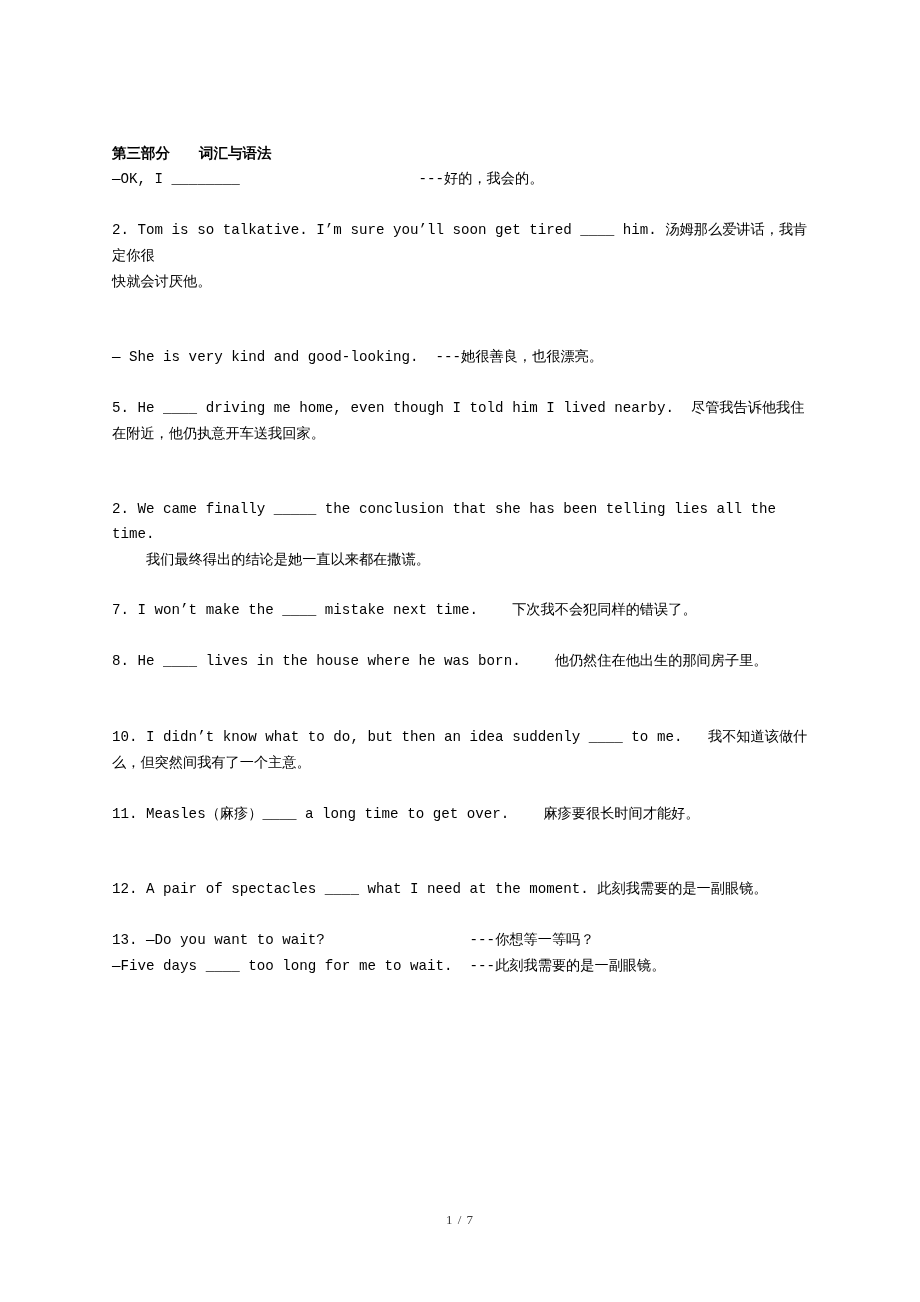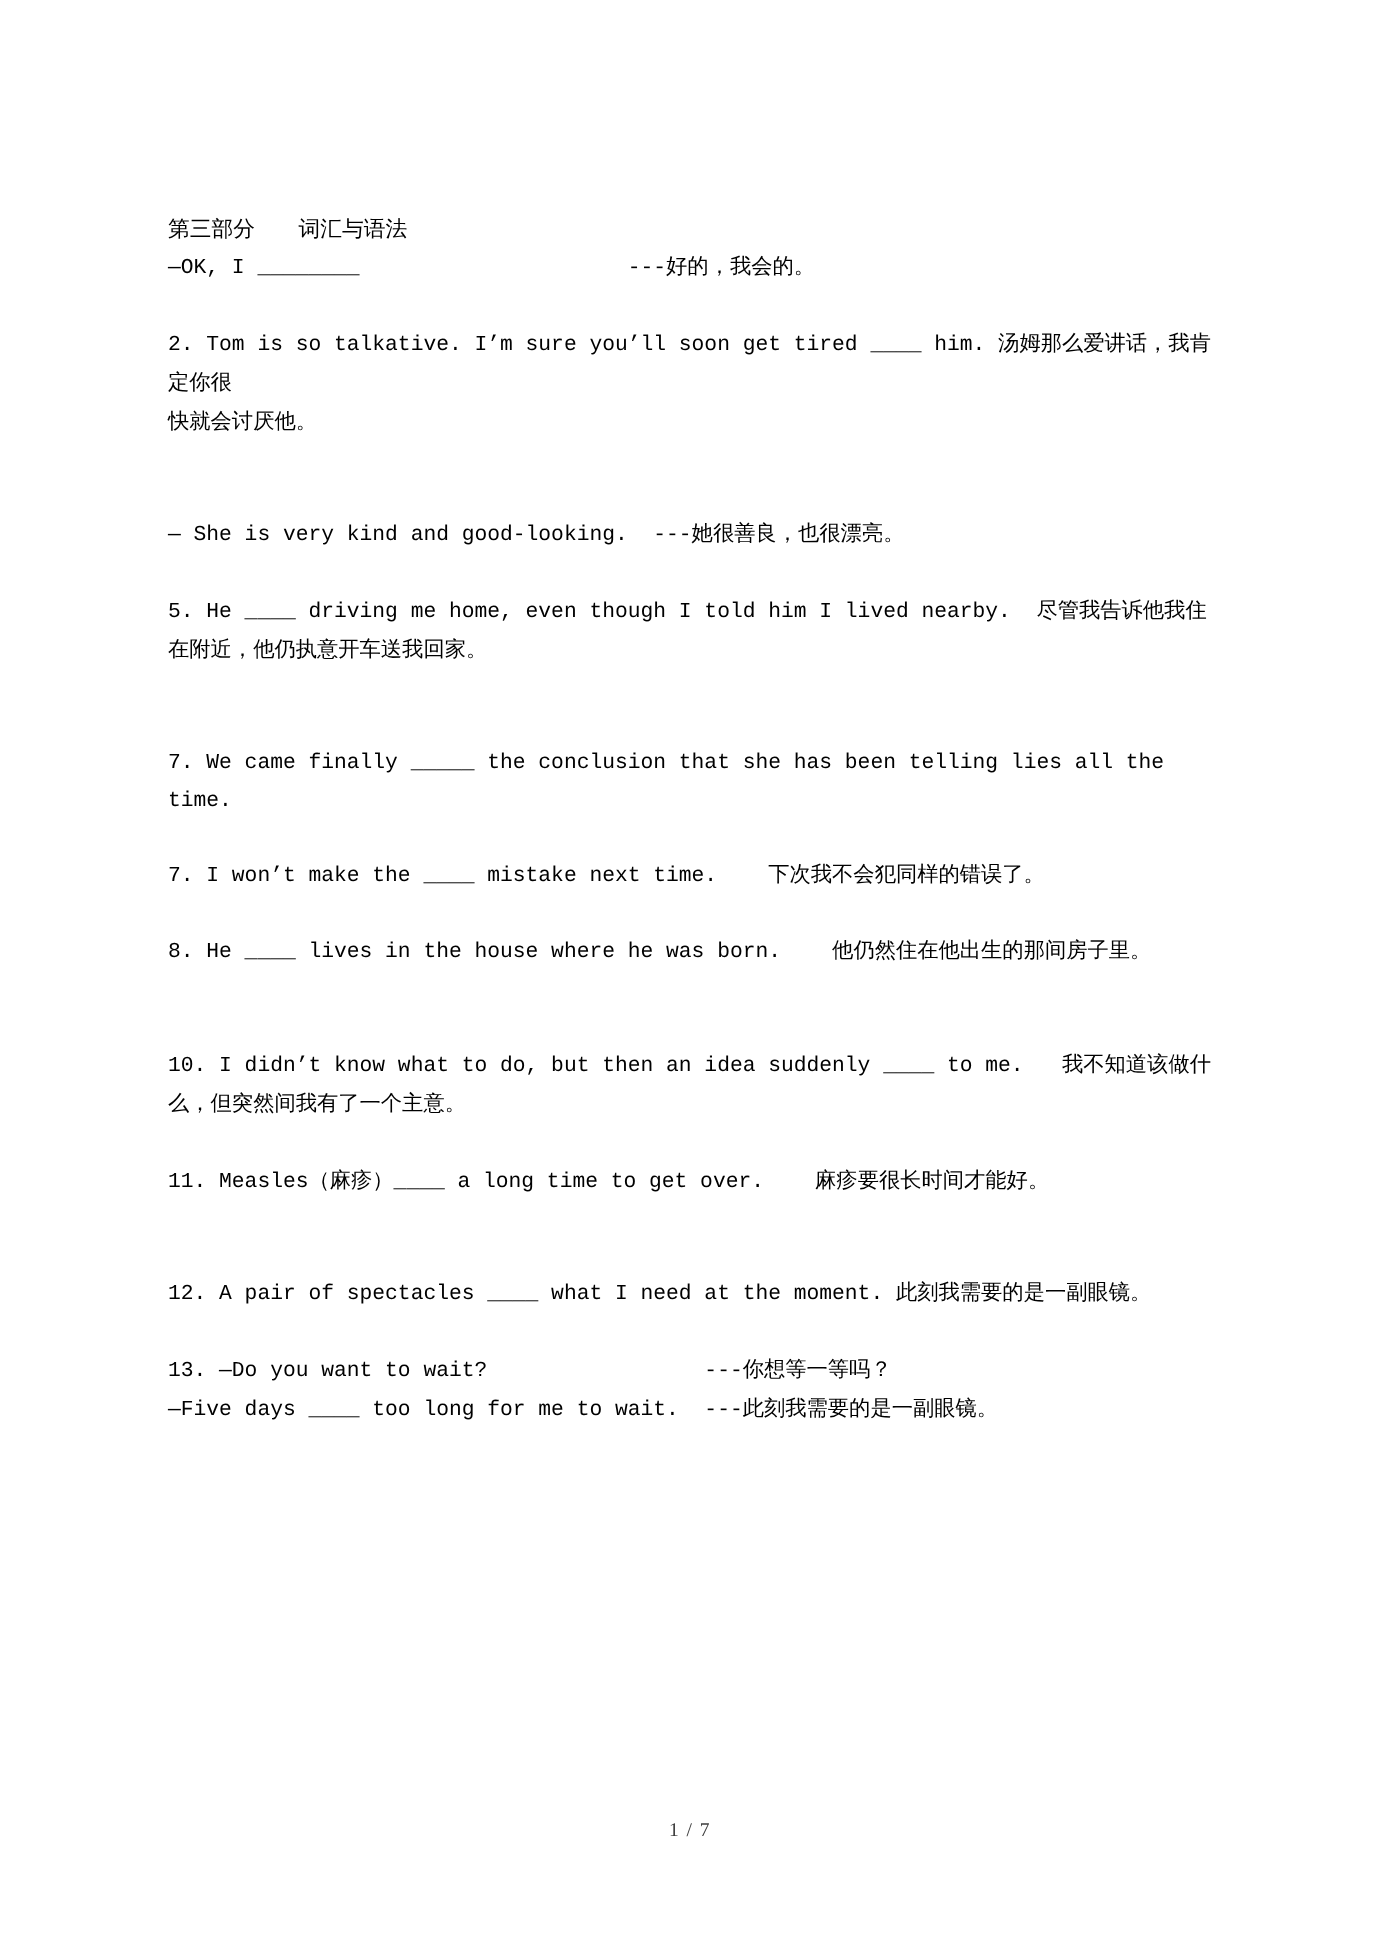--- a/index.html
+++ b/index.html
@@ -20,21 +20,21 @@
   .content {
     position: absolute;
     left: 112px;
     top: 141px;
     width: 700px;
   }
 
   
   .section-heading {
     font-family: "DejaVu Sans", "Liberation Sans", sans-serif;
-    font-weight: normal;
+    font-weight: bold;
     font-size: 14.5px;
     letter-spacing: 0px;
     line-height: 25px;
     white-space: pre;
     margin: 0 0 0 0;
   }
   .zh {
     font-family: "DejaVu Sans", "Liberation Sans", sans-serif;
     font-size: 14.2px;
     letter-spacing: 0px;
@@ -109,21 +109,22 @@
         <div class="question">
           <div class="stem">— She is very kind and good-looking.  ---<span class="zh">她很善良，也很漂亮。</span></div>
           <div class="options"><span class="opt" style="left: 33px;"><span></span> <span></span></span><span class="opt" style="left: 198px;"><span class="hl"></span> <span class="hl"></span></span><span class="opt" style="left: 388px;"><span></span> <span></span></span><span class="opt" style="left: 618px;"><span></span> <span></span></span></div>
         </div>
         <div class="question">
           <div class="stem">5. He ____ driving me home, even though I told him I lived nearby.  <span class="zh">尽管我告诉他我住</span></div>
           <div class="stem"><span class="zh">在附近，他仍执意开车送我回家。</span></div>
           <div class="options tall"><span class="opt" style="left: 33px;"><span class="hl"></span> <span class="hl"></span></span><span class="opt" style="left: 198px;"><span></span> <span></span></span><span class="opt" style="left: 388px;"><span></span> <span></span></span><span class="opt wrapped" style="left: 660px;"><span></span> <span></span></span></div>
         </div>
         <div class="question">
-          <div class="stem">7. We came finally _____ the conclusion that she has been telling lies all the time.</div>
+          <div class="stem">2. We came finally _____ the conclusion that she has been telling lies all the time.</div>
+          <div class="stem">    <span class="zh">我们最终得出的结论是她一直以来都在撒谎。</span></div>
           <div class="options"><span class="opt" style="left: 33px;"><span></span> <span></span></span><span class="opt" style="left: 198px;"><span></span> <span></span></span><span class="opt" style="left: 388px;"><span class="hl"></span> <span class="hl"></span></span><span class="opt" style="left: 618px;"><span></span> <span></span></span></div>
         </div>
         <div class="question">
           <div class="stem">7. I won’t make the ____ mistake next time.    <span class="zh">下次我不会犯同样的错误了。</span></div>
           <div class="options"><span class="opt" style="left: 33px;"><span></span> <span></span></span><span class="opt" style="left: 198px;"><span class="hl"></span> <span class="hl"></span></span><span class="opt" style="left: 358px;"><span></span> <span></span></span><span class="opt" style="left: 528px;"><span></span> <span></span></span></div>
         </div>
         <div class="question">
           <div class="stem">8. He ____ lives in the house where he was born.    <span class="zh">他仍然住在他出生的那间房子里。</span></div>
           <div class="options"><span class="opt" style="left: 33px;"><span></span> <span></span></span><span class="opt" style="left: 198px;"><span></span> <span></span></span><span class="opt" style="left: 388px;"><span class="hl"></span> <span class="hl"></span></span><span class="opt" style="left: 618px;"><span></span> <span></span></span></div>
         </div>

